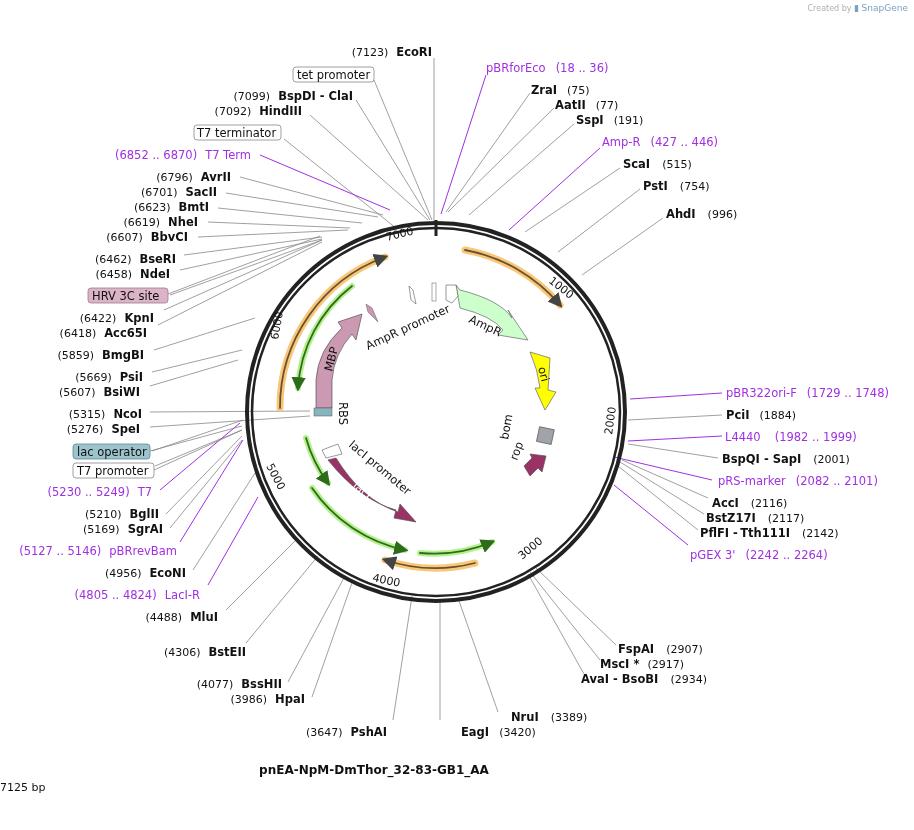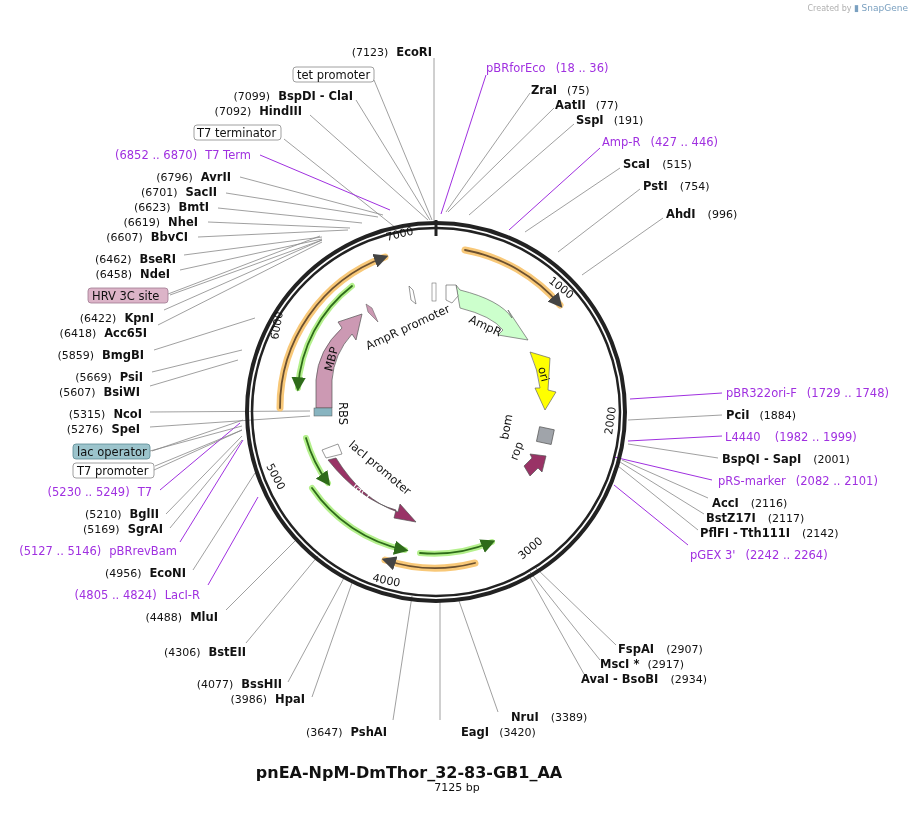--- a/index.html
+++ b/index.html
@@ -3,22 +3,22 @@
 <meta charset="utf-8">
 <style>
   html, body { margin: 0; padding: 0; background: #ffffff; }
   body { width: 914px; height: 830px; position: relative; overflow: hidden;
          font-family: "DejaVu Sans", "Liberation Sans", sans-serif; }
   #map { position: absolute; left: 0; top: 0; }
   .credit { position: absolute; right: 6px; top: 3px; font-size: 8px; color: #b0b0b0;
             font-family: "DejaVu Sans", sans-serif; padding-left: 7px; }
   .credit .sg { color: #7aa0c0; font-size: 9px; }
   .title { position: absolute; left: 0; width: 748px; top: 763px; text-align: center;
-           font-weight: bold; font-size: 16px; color: #111; padding-left: 35px; }
-  .subtitle { position: absolute; left: 0; width: 914px; top: 781px; text-align: center;
+           font-weight: bold; font-size: 12px; color: #111; }
+  .subtitle { position: absolute; left: 0; width: 914px; top: 781px; 
               font-size: 11px; color: #111; }
   svg text { font-family: "DejaVu Sans", sans-serif; }
   .enz { font-size: 11.5px; font-weight: bold; fill: #111; }
   .pos { font-size: 11px; fill: #111; }
   .primer { font-size: 11.5px; fill: #a030e0; }
   .featlbl { font-size: 11.5px; fill: #111; }
   .inner { font-size: 11.5px; fill: #111; }
   .tick { font-size: 11px; fill: #111; }
 </style>
 </head>

